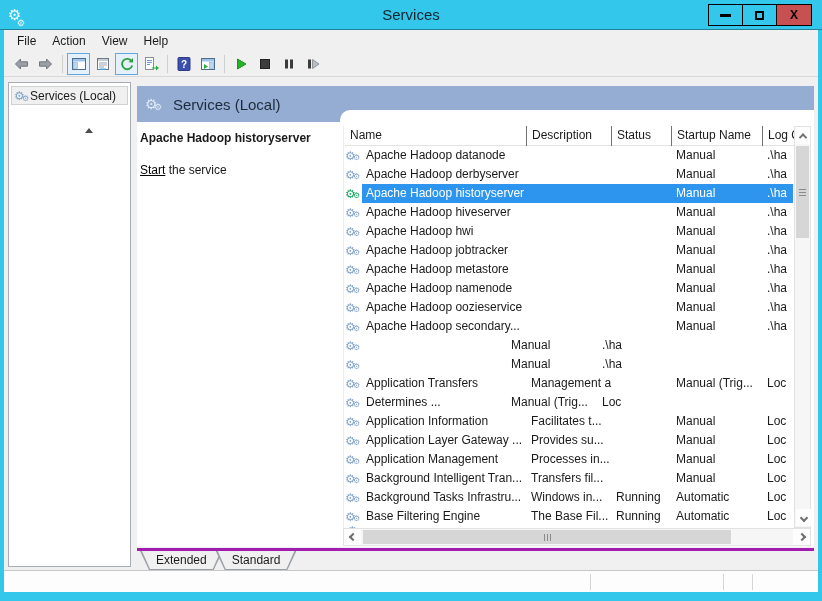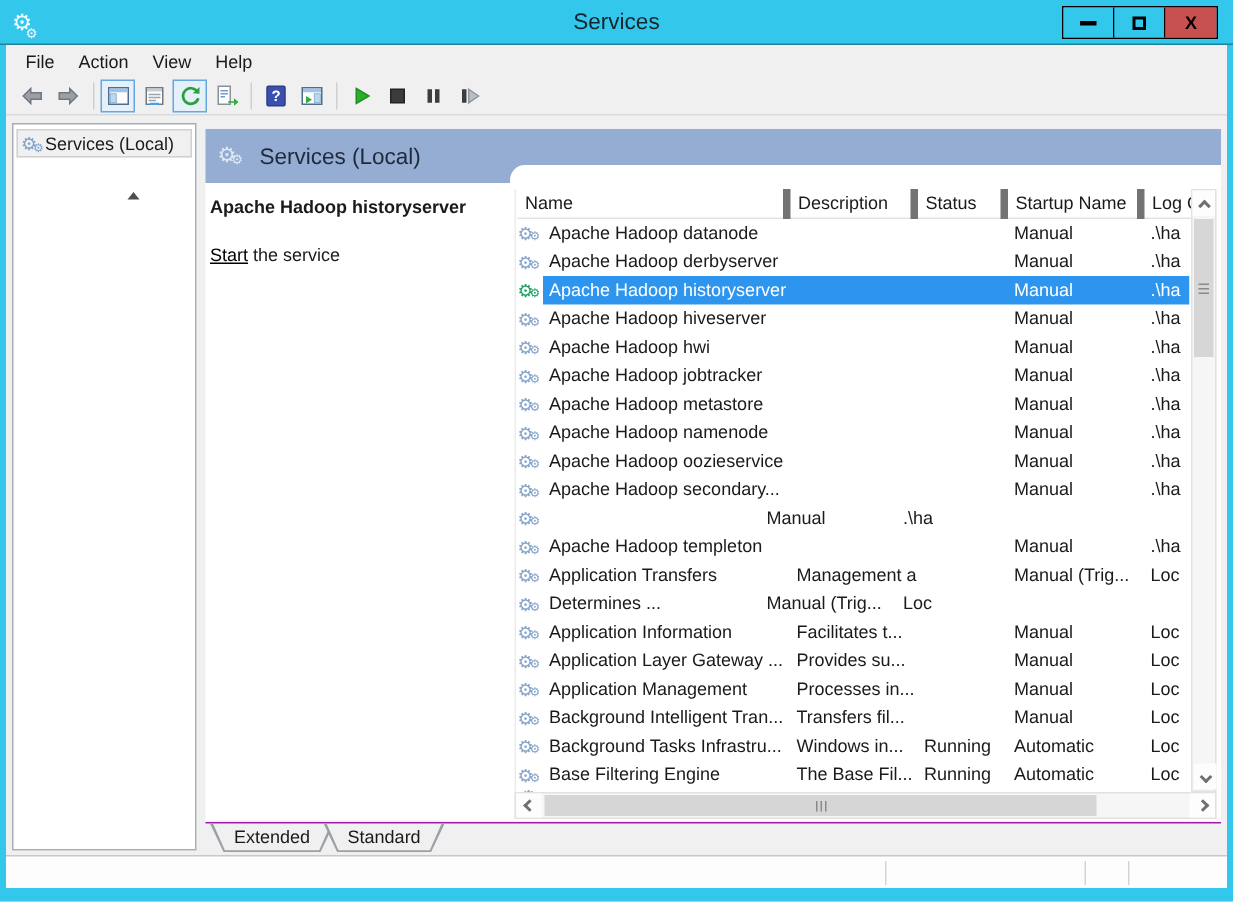--- a/index.html
+++ b/index.html
@@ -50,21 +50,21 @@
   .listpanel { left:340px; top:110px; width:474px; height:437px; background:#fff; border-top-left-radius:10px; }
 
   
   .svc-title { left:140px; top:131px; width:195px; font-weight:bold; }
   .svc-action { left:140px; top:163px; width:195px; }
   .svc-link { color:#000000; text-decoration:underline; cursor:pointer; }
 
   
   .listview { left:343px; top:126px; width:468px; height:420px; background:#fff; border-left:1px solid #ececec; }
   .lheader { position:absolute; left:345px; top:126px; width:449px; height:20px; display:flex; background:#fff; border-bottom:1px solid #e3e3e3; }
-  .hcell { height:20px; line-height:19px; padding-left:5px; border-right:5px solid #737373; overflow:hidden; white-space:nowrap; position:relative; cursor:default; }
+  .hcell { height:20px; line-height:19px; padding-left:5px; border-right:1px solid #737373; overflow:hidden; white-space:nowrap; position:relative; cursor:default; }
   .c0 { width:182px; } .c1 { width:85px; } .c2 { width:60px; } .c3 { width:91px; } .c4 { width:31px; border-right:none; }
   .sort-arrow { position:absolute; left:85px; top:128px; width:0; height:0; border-left:4px solid transparent; border-right:4px solid transparent; border-bottom:5px solid #4d4d4d; }
 
   .rows { position:absolute; left:345px; top:146px; width:448px; height:384px; overflow:hidden; }
   .lrow { height:19px; display:flex; align-items:stretch; }
   .licon { width:17px; display:flex; align-items:center; position:relative; color:#87a5cb; font-size:12px; background:#fff; flex:none; }
   .licon .sub { position:absolute; left:8px; top:7px; font-size:8px; }
   .lrow.sel .licon { color:#21a366; }
   .hl { display:flex; flex:1; }
   .lrow.sel .hl { background:var(--sel,#2e95ef); color:#fff; }
@@ -83,21 +83,21 @@
   .chev.right { transform:rotate(135deg); }
   .vthumb { position:absolute; left:1px; top:19px; width:13px; height:92px; background:#d6d6d6; display:flex; align-items:center; justify-content:center; }
   .vgrip { width:7px; height:1px; background:#8a8a8a; box-shadow:0 -3px 0 #8a8a8a, 0 3px 0 #8a8a8a; }
   .vdown { position:absolute; left:1px; bottom:1px; }
   .hthumb { width:368px; height:14px; background:#d6d6d6; margin-left:2px; display:flex; align-items:center; justify-content:center; flex:none; }
   .hgrip { width:1px; height:7px; background:#8a8a8a; box-shadow:-3px 0 0 #8a8a8a, 3px 0 0 #8a8a8a; }
   .htrack { flex:1; }
   .partial-gear { position:absolute; left:347px; top:524px; width:14px; height:4px; overflow:hidden; color:#87a5cb; font-size:12px; }
 
   
-  .tabbar { left:137px; top:548px; width:677px; height:20px; border-top:1px solid #a21caf; background:#f0f0f0; display:flex; padding-left:3px; }
+  .tabbar { left:137px; top:548px; width:677px; height:20px; border-top:3px solid #a21caf; background:#f0f0f0; display:flex; padding-left:3px; }
   .tab-b { height:19px; background:#9aa0a6; clip-path:polygon(0 0, 100% 0, calc(100% - 9px) 100%, 9px 100%); margin-right:-7px; cursor:default; }
   .tab-i { height:19px; background:#f0f0f0; clip-path:polygon(2px 0, calc(100% - 2px) 0, calc(100% - 10px) calc(100% - 1px), 10px calc(100% - 1px)); padding:2px 16px 0; }
 
   
   .statusbar { left:4px; top:570px; width:814px; height:22px; background:#fdfdfd; border-top:1px solid #c8c8c8; }
   .sdiv { position:absolute; top:3px; width:1px; height:16px; background:#d5d5d5; }
 
   .gearglyph { font-family:"DejaVu Sans", sans-serif; }
 </style>
 </head>
@@ -344,21 +344,20 @@
       <div class="hl">
         <div class="cell w-desc"></div>
         <div class="cell w-status"></div>
         <div class="cell w-start">Manual</div>
         <div class="cell w-log">.\ha</div>
       </div>
     </div>
     <div class="lrow">
       <span class="licon gearglyph">⚙<span class="sub">⚙</span></span>
       <div class="hl">
-        <div class="cell w-name">Apache Hadoop templeton</div>
         <div class="cell w-desc"></div>
         <div class="cell w-status"></div>
         <div class="cell w-start">Manual</div>
         <div class="cell w-log">.\ha</div>
       </div>
     </div>
     <div class="lrow">
       <span class="licon gearglyph">⚙<span class="sub">⚙</span></span>
       <div class="hl">
         <div class="cell w-name">Application Transfers</div>

